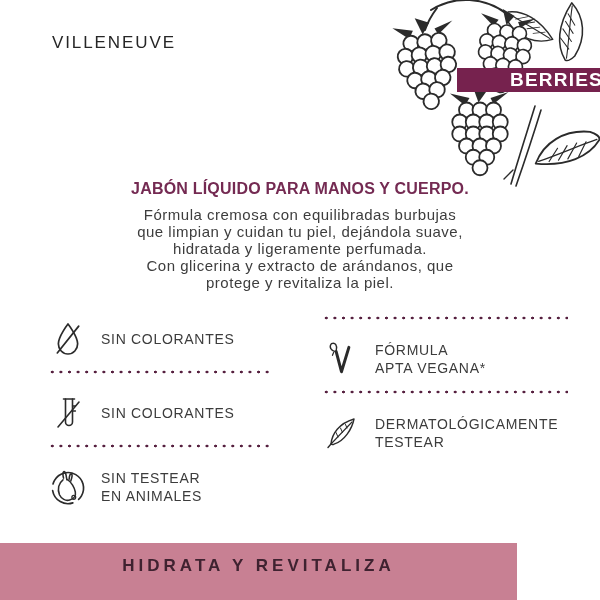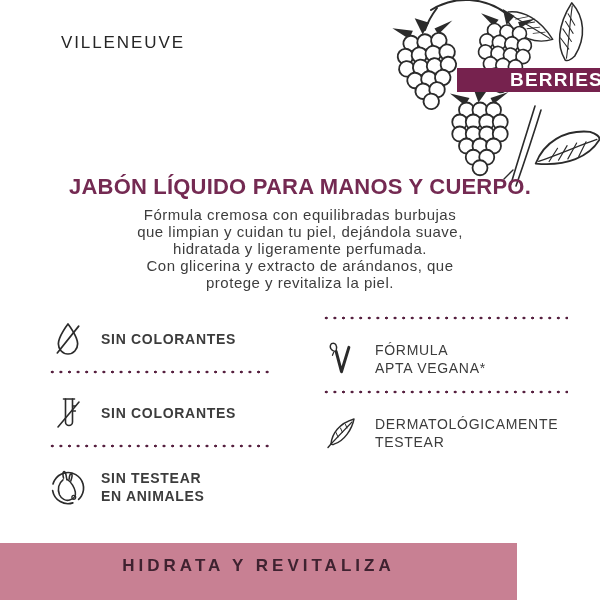--- a/index.html
+++ b/index.html
@@ -17,44 +17,44 @@
   .page{
     position:relative;width:600px;height:600px;background:#ffffff;overflow:hidden;
   }
   
   .logo{position:absolute;left:46px;top:34px;}
   .logo-vn{
     font-size:88px;font-weight:bold;line-height:88px;letter-spacing:-6px;
     color:var(--ink);
   }
   .logo-name{
-    margin-top:-1px;margin-left:15px;
+    margin-top:-1px;margin-left:6px;
     font-size:17px;font-weight:normal;letter-spacing:1.9px;color:var(--ink);
   }
   
   .berries{position:absolute;left:385px;top:0;width:215px;height:192px;}
   
   .badge{
     position:absolute;left:457px;top:68px;width:143px;height:24px;
     background:var(--plum);display:flex;align-items:center;justify-content:center;padding-left:28px;
   }
   .badge span{color:#ffffff;font-weight:bold;font-size:19px;letter-spacing:1.2px;}
   
   .title{
-    position:absolute;top:174px;left:0;width:100%;margin:0;text-align:center;
-    font-size:22px;font-weight:bold;color:var(--title);letter-spacing:0.2px;
+    position:absolute;top:180px;left:0;width:100%;margin:0;text-align:center;
+    font-size:16px;font-weight:bold;color:var(--title);letter-spacing:0.2px;
   }
   .desc{
     position:absolute;top:206px;left:0;width:100%;margin:0;text-align:center;
     font-size:15px;line-height:17px;color:var(--text);letter-spacing:0.5px;
     white-space:pre-line;
   }
   
   .col{position:absolute;display:flex;flex-direction:column;}
-  .col-left{left:48px;top:312px;width:240px;font-weight:bold;}
+  .col-left{left:48px;top:312px;width:240px;}
   .col-right{left:322px;top:312px;width:262px;}
   .feature{display:flex;align-items:center;gap:13px;height:54px;}
   .ficon{width:40px;display:flex;justify-content:center;flex:0 0 40px;}
   .flabel{
     font-size:14px;color:#3c3c3c;letter-spacing:0.7px;line-height:1.3;
     white-space:pre-line;
   }
   .dots{
     height:4px;margin:4px 0 12px 0;
     background-image:radial-gradient(circle,var(--dots) 1.3px,transparent 1.6px);

